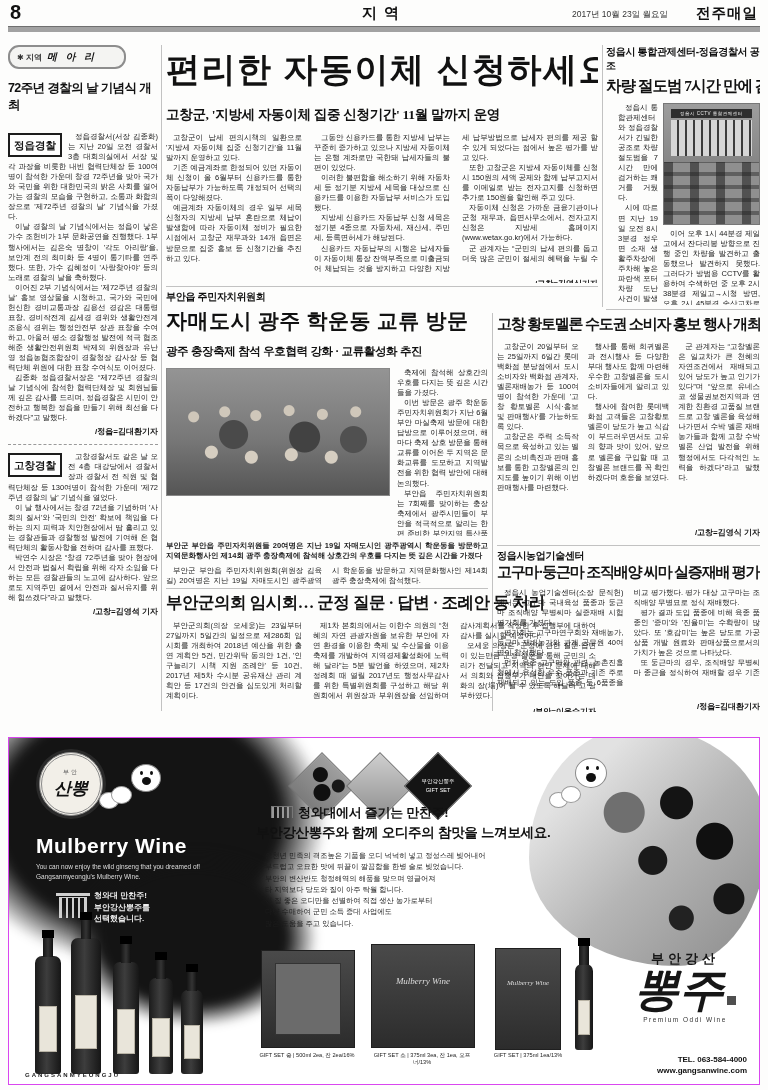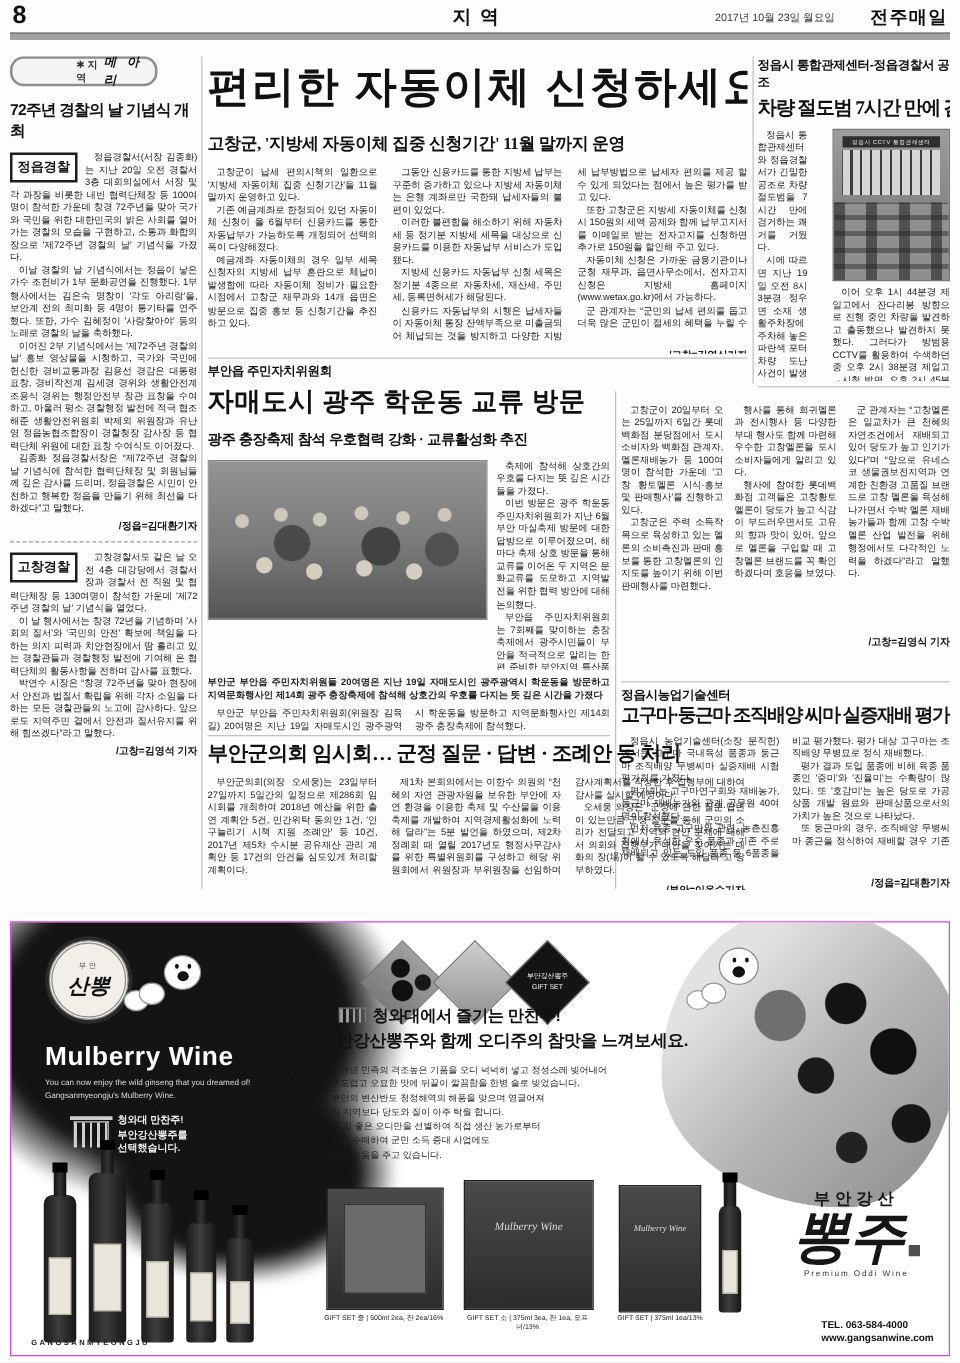--- a/index.html
+++ b/index.html
@@ -22,38 +22,38 @@
   
   .bt p{margin:0;text-indent:7px;text-align:justify;}
   .bt{font-size:7.5px;line-height:1.34;color:#191919;}
   .byline{text-align:right;font-size:8px;font-weight:bold;margin-top:3px;}
   .kicker{font-size:10px;font-weight:bold;letter-spacing:-0.3px;}
 
   
   .leftcol{position:absolute;left:8px;top:45px;width:150px;height:666px;overflow:hidden;}
   .memori{width:100px;height:18px;border:2px solid #8d8d8d;border-radius:11px;
           padding:1px 7px;display:flex;align-items:center;gap:5px;background:#f4f4f2;}
-  .memori .pre{font-size:8px;font-weight:bold;color:#333;margin-left:44px;}
+  .memori .pre{font-size:8px;font-weight:bold;color:#333;}
   .memori .main{font-size:10px;font-weight:bold;font-style:italic;letter-spacing:3px;
           font-family:"Liberation Serif","DejaVu Serif",serif;}
-  .lc-title{font-size:12.5px;font-weight:bold;margin:11px 0 7px;letter-spacing:-0.6px;}
+  .lc-title{font-size:12.5px;font-weight:bold;margin:11px 0 18px;letter-spacing:-0.6px;}
   .tagbox{float:left;border:2px solid #1d1d1d;padding:3px 4px;font-weight:bold;
           font-size:10.5px;margin:1px 6px 2px 0;background:#fff;}
   .dashedsep{border:none;border-top:1px dashed #9a9a9a;margin:7px 0;}
 
   
   .main-art{position:absolute;left:166px;top:47px;width:432px;height:236px;overflow:hidden;}
   .main-headline{font-size:34px;font-weight:900;letter-spacing:1.5px;white-space:nowrap;}
   .main-sub{margin-top:13px;font-size:13.5px;font-weight:bold;letter-spacing:-0.3px;}
   .main-body{margin-top:9px;height:142px;column-count:3;column-gap:12px;overflow:hidden;}
 
   
   .cctv-art{position:absolute;left:606px;top:45px;width:154px;height:260px;overflow:hidden;}
   .cctv-head{font-size:15.5px;font-weight:bold;letter-spacing:-1px;margin-top:3px;white-space:nowrap;}
-  .cctv-row{display:flex;gap:20px;margin-top:6px;}
+  .cctv-row{display:flex;gap:5px;margin-top:6px;margin-left:12px;}
   .cctv-lead{width:40px;flex:none;height:208px;overflow:hidden;}
   .cctv-right{flex:1;min-width:0;}
   .cctv-photo{height:120px;background:linear-gradient(#9d9d9d,#6e6e6e);position:relative;overflow:hidden;border:1px solid #777;}
   .cctv-banner{position:absolute;top:5px;left:7px;right:7px;height:9px;background:#2e2e2e;
         color:#eee;font-size:4.5px;line-height:9px;text-align:center;letter-spacing:0.5px;}
   .cctv-wall{position:absolute;top:16px;left:7px;right:7px;height:36px;background:#3c3c3c;
         background-image:repeating-linear-gradient(90deg,#d6d6d6 0 6px,#3c3c3c 6px 8px),
                          repeating-linear-gradient(0deg,rgba(60,60,60,0) 0 7px,#3c3c3c 7px 9px);}
   .cctv-desks{position:absolute;bottom:0;left:0;right:0;height:62px;
         background:repeating-linear-gradient(0deg,#8f8f8f 0 9px,#5f5f5f 9px 13px);
@@ -157,21 +157,21 @@
   .gbox{position:absolute;background:linear-gradient(#4a4a4a,#2c2c2c);border:1px solid #1f1f1f;}
   .gbox .panel{position:absolute;inset:12% 14%;background:#6b6b6b;border:1px solid #333;}
   .gbox .wm{position:absolute;left:0;right:0;top:30%;text-align:center;color:#ddd;
       font-family:"Liberation Serif",serif;font-style:italic;font-size:9px;}
   .glabel{position:absolute;font-size:5.6px;color:#222;text-align:center;line-height:1.3;}
   .calli{position:absolute;right:8px;top:212px;width:132px;text-align:center;color:#161616;}
   .calli .small{font-size:13px;font-weight:bold;letter-spacing:4px;font-family:"Liberation Serif",serif;}
   .calli .big{font-size:45px;font-weight:900;font-style:italic;line-height:1.02;font-family:"Liberation Serif",serif;}
   .calli .stamp{display:inline-block;width:9px;height:9px;background:#4f4f4f;margin-left:3px;}
   .calli .premium{font-size:6.5px;letter-spacing:1.5px;color:#333;margin-top:2px;}
-  .ad-tel{position:absolute;right:12px;bottom:8px;text-align:left;font-size:8px;font-weight:bold;line-height:1.4;}
+  .ad-tel{position:absolute;right:12px;bottom:8px;text-align:right;font-size:8px;font-weight:bold;line-height:1.4;}
   .ad-logo-bl{position:absolute;left:16px;bottom:6px;font-size:6px;letter-spacing:2px;color:#222;font-weight:bold;}
 </style>
 </head>
 <body>
 
 <div class="page">
 
   <div class="pagenum">8</div>
   <div class="section-label">지역</div>
   <div class="dateline">2017년 10월 23일 월요일</div>
@@ -247,22 +247,23 @@
         </div>
         <div class="cctv-rest bt">
             <p>이어 오후 1시 44분경 제일고에서 잔다리봉 방향으로 진행 중인 차량을 발견하고 출동했으나 발견하지 못했다. 그러다가 방범용 CCTV를 활용하여 수색하던 중 오후 2시 38분경 제일고→시청 방면, 오후 2시 45분경 송산교차로에서 내장방면으로 진행 중인 차량을 발견, 상동 등 관내 112 차량들을 배치했다.</p>
           </div>
 
       </div>
     </div>
   </div>
 
   <div class="melon-art">
+    <div class="col-head serif">고창 황토멜론 수도권 소비자 홍보 행사 개최</div>
     <div class="melon-body bt">
-        <p>고창군이 20일부터 오는 25일까지 6일간 롯데백화점 분당점에서 도시소비자와 백화점 관계자, 멜론재배농가 등 100여명이 참석한 가운데 '고창 황토멜론 시식·홍보 및 판매행사'를 진행하고 있다.</p>
+        <p>고창군이 20일부터 오는 25일까지 6일간 롯데백화점 분당점에서 도시소비자와 백화점 관계자, 멜론재배농가 등 100여명이 참석한 가운데 '고창 황토멜론 시식·홍보 및 판매행사'를 가능하도록 있다.</p>
         <p>고창군은 주력 소득작목으로 육성하고 있는 멜론의 소비촉진과 판매 홍보를 통한 고창멜론의 인지도를 높이기 위해 이번 판매행사를 마련했다.</p>
         <p>행사를 통해 희귀멜론과 전시행사 등 다양한 부대 행사도 함께 마련해 우수한 고창멜론을 도시소비자들에게 알리고 있다.</p>
         <p>행사에 참여한 롯데백화점 고객들은 고창황토멜론이 당도가 높고 식감이 부드러우면서도 고유의 향과 맛이 있어, 앞으로 멜론을 구입할 때 고창멜론 브랜드를 꼭 확인하겠다며 호응을 보였다.</p>
         <p>군 관계자는 “고창멜론은 일교차가 큰 천혜의 자연조건에서 재배되고 있어 당도가 높고 인기가 있다”며 “앞으로 유네스코 생물권보전지역과 연계한 친환경 고품질 브랜드로 고창 멜론을 육성해 나가면서 수박 멜론 재배농가들과 함께 고창 수박 멜론 산업 발전을 위해 행정에서도 다각적인 노력을 하겠다”라고 말했다.</p>
       </div>
     <div class="byline">/고창=김영식 기자</div>
   </div>
 
   <div class="agri-art">
     <div class="kicker">정읍시농업기술센터</div>

